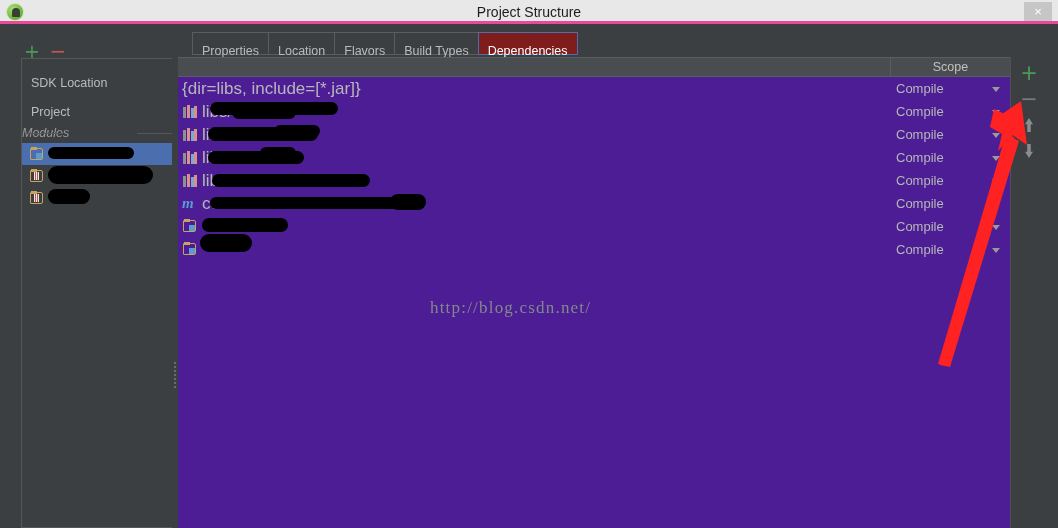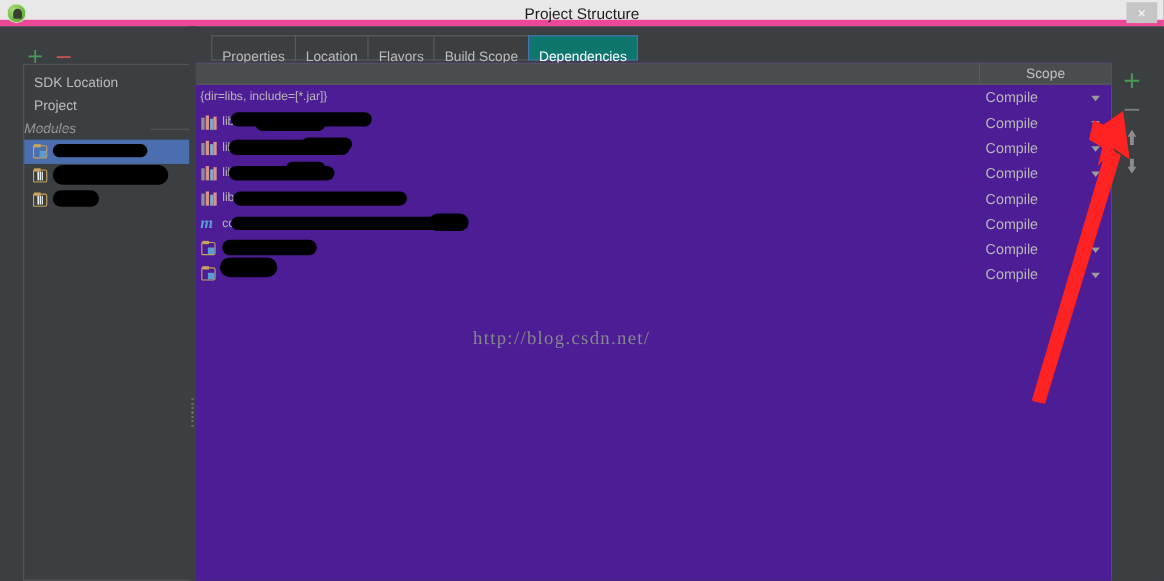--- a/index.html
+++ b/index.html
@@ -7,21 +7,21 @@
     width: 1058px; height: 528px;
     font-family: "Liberation Sans", sans-serif;
     background: #3c3f41;
     overflow: hidden;
   }
 
   
   .titlebar {
     position: absolute; left: 0; top: 0; width: 1058px; height: 24px;
     background: #e8e8e8;
-    border-bottom: 6px solid #ec4899;
+    border-bottom: 3px solid #ec4899;
   }
   .app-icon {
     position: absolute; left: 6px; top: 3px; width: 18px; height: 18px;
     border-radius: 50%;
     background: radial-gradient(circle at 35% 32%, #a8dc7a 0%, #76bb44 55%, #4d9c2c 100%);
     border: 1px solid #cfe9bb;
   }
   .app-icon::after {
     content: "";
     position: absolute; left: 5px; top: 4px; width: 8px; height: 9px;
@@ -62,20 +62,21 @@
 
   .module-list {
     position: absolute; left: 11px; top: 34px; width: 157px; height: 470px;
     background: #3c3f41;
     border: 1px solid #555759;
   }
   .ml-item {
     position: relative; height: 21px; line-height: 21px;
     font-size: 12.5px; color: #bbbbbb;
     padding-left: 9px;
+    margin-top: 8px;
   }
   .ml-group {
     position: relative; height: 20px; line-height: 20px;
     font-size: 12.5px; color: #9a9a9a; text-align: left; font-style: italic;
   }
   .ml-group::before, .ml-group::after {
     content: ""; position: absolute; top: 10px; height: 1px; background: #555759;
   }
   .ml-group::before { left: 4px;  width: 36px; }
   .ml-group::after  { right: 4px; width: 36px; }
@@ -135,21 +136,21 @@
   .tab {
     height: 23px; line-height: 21px;
     padding: 8px 9px;
     font-size: 12.5px; color: #bbbbbb;
     border: 1px solid #5a5c5e;
     border-right: none;
     background: #3c3f41;
   }
   .tab:last-child { border-right: 1px solid #5a5c5e; }
   .tab.active {
-    background: #0f766e; color: #ffffff; border-color: #4b6eaf;
+    background: #7f1d1d; color: #ffffff; border-color: #4b6eaf;
   }
 
   .table-wrap {
     position: absolute; left: 0; top: 33px; width: 832px; height: 471px;
     border-top: 1px solid #5a5c5e;
     background: #4c1d95;
   }
   .table-head {
     position: absolute; left: 0; top: 0; width: 832px; height: 19px;
     background: #4a4d4f;
@@ -161,21 +162,21 @@
     font-size: 12.5px; color: #c0c0c0;
     border-left: 1px solid #5a5c5e;
   }
 
   .rows { position: absolute; left: 0; top: 19px; width: 832px; }
   .row {
     position: relative; height: 23px;
   }
   .row-label {
     position: absolute; left: 4px; top: 0; height: 23px; line-height: 23px;
-    font-size: 11px; color: #b7b7b7;
+    font-size: 17px; color: #b7b7b7;
     white-space: nowrap;
   }
   .row-label.indent { padding-left: 20px; }
   .scope-cell {
     position: absolute; left: 712px; top: 0; width: 120px; height: 23px;
     line-height: 23px;
     font-size: 13px; color: #b7b7b7;
     padding-left: 6px;
   }
   .scope-arrow {
@@ -303,21 +304,21 @@
   <div class="splitter">
     <div class="grip"></div>
   </div>
 
   <div class="right-pane">
 
     <div class="tabs">
       <div class="tab">Properties</div>
       <div class="tab">Location</div>
       <div class="tab">Flavors</div>
-      <div class="tab">Build Scope</div>
+      <div class="tab">Build Types</div>
       <div class="tab active">Dependencies</div>
     </div>
 
     <div class="table-wrap">
 
       <div class="table-head">
         <div class="th-scope">Scope</div>
       </div>
 
       <div class="rows">

